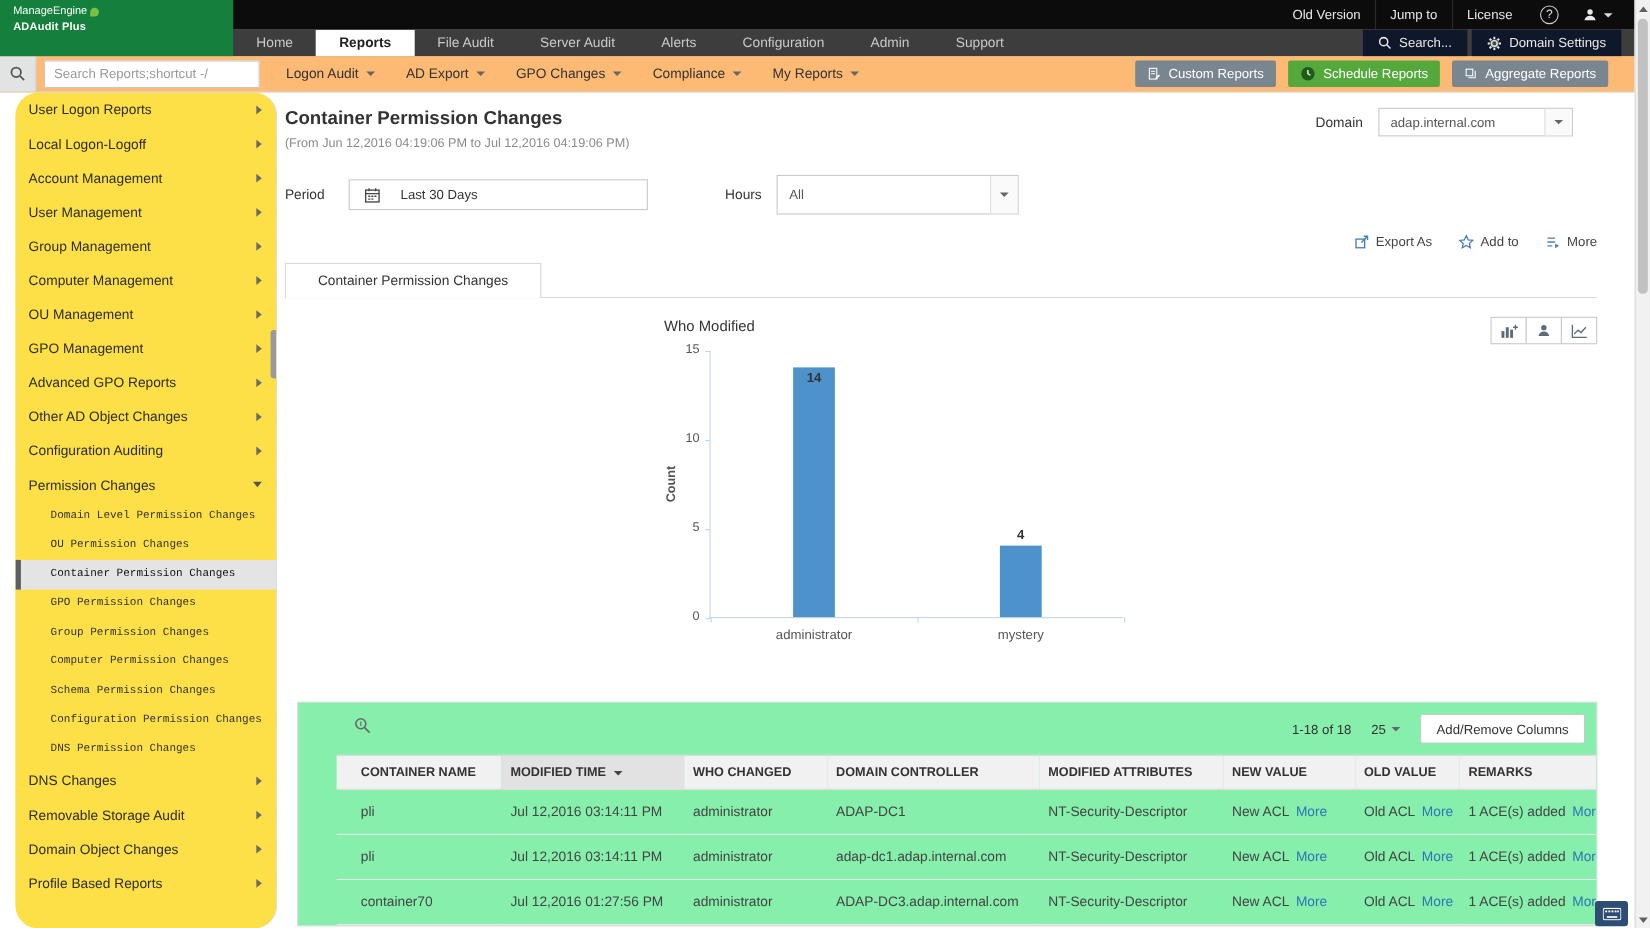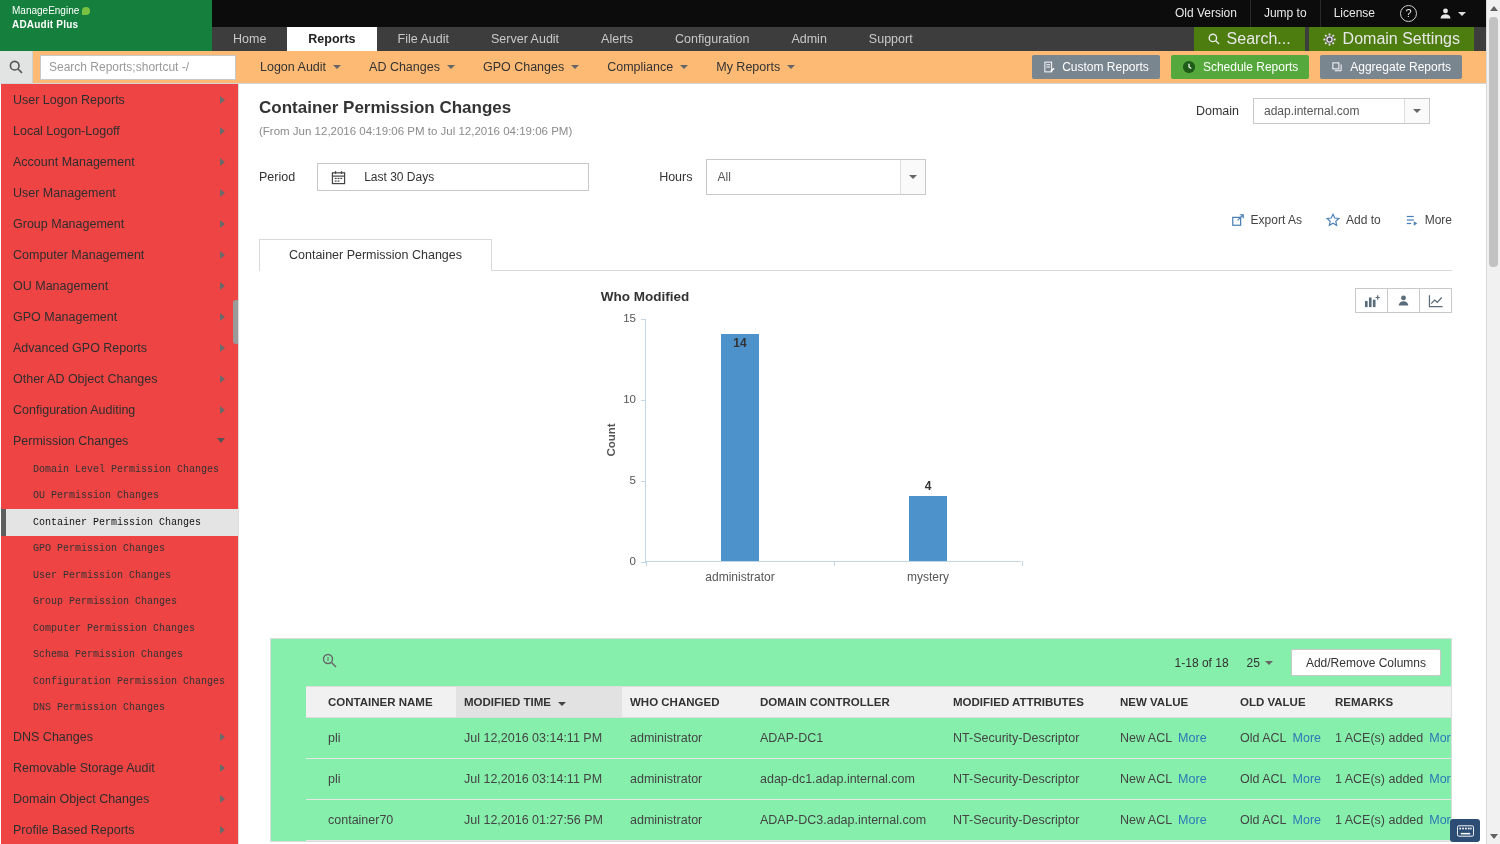--- a/index.html
+++ b/index.html
@@ -21,21 +21,21 @@
   .brand-top { color:#fff; font-size:10px; display:flex; align-items:center; gap:3px; }
   .brand-leaf { width:8px; height:8px; border-radius:50% 50% 50% 0; background:#7ac143; display:inline-block; }
   .brand-bottom { color:#fff; font-size:10px; font-weight:bold; margin-top:3px; letter-spacing:.2px; }
 
   
   .navbar { position:absolute; left:0; top:27px; width:1486px; height:24px; background:#3d3d3d;
             display:flex; align-items:stretch; padding-left:212px; z-index:9; }
   .nav-tab { color:#c9c9c9; font-size:12.5px; line-height:24px; padding:0 21px; cursor:pointer; white-space:nowrap; }
   .nav-tab.active { background:#ffffff; color:#222; font-weight:bold; }
   .nav-right { position:absolute; right:12px; top:0; height:24px; display:flex; }
-  .nav-btn { background:#4d7c0f; color:#e8e8e8; font-size:16px; display:flex; align-items:center; gap:7px;
+  .nav-btn { background:#0f172a; color:#e8e8e8; font-size:12px; display:flex; align-items:center; gap:7px;
              padding:0 14px; margin-left:4px; cursor:pointer; }
 
   
   .toolbar { position:absolute; left:0; top:51px; width:1486px; height:33px; background:#fdba74;
              border-bottom:1px solid #d6d6d6; display:flex; align-items:center; z-index:8; }
   .tb-searchicon { width:33px; height:32px; background:#e2e4e4; border-right:1px solid #d2d2d2;
                    display:flex; align-items:center; justify-content:center; color:#555; cursor:pointer; }
   .tb-input { width:196px; height:25px; border:1px solid #c8c8c8; background:#fff; margin-left:7px;
               font-size:12px; padding:0 8px; color:#333; font-family:"Liberation Sans", sans-serif; }
   .tb-input::placeholder { color:#999; }
@@ -50,22 +50,22 @@
   
   .caret { display:inline-block; width:0; height:0; border-left:4px solid transparent;
            border-right:4px solid transparent; border-top:4px solid #666; }
   .caret.white { border-top-color:#ddd; }
   .tri-right { display:inline-block; width:0; height:0; border-top:4px solid transparent;
                border-bottom:4px solid transparent; border-left:5px solid #6a6a6a; }
   .tri-down { display:inline-block; width:0; height:0; border-left:4px solid transparent;
               border-right:4px solid transparent; border-top:5px solid #555; }
 
   
-  .sidebar { position:absolute; left:1px; top:84px; width:238px; height:760px; background:#ef4444;
-             border-right:1px solid #dcdcdc; overflow:hidden; z-index:5; }
+  .sidebar { position:absolute; left:14px; top:84px; width:238px; height:760px; background:#fde047;
+             border-right:1px solid #dcdcdc; overflow:hidden; z-index:5;border-radius:21px; }
   .side-group { height:31px; display:flex; align-items:center; justify-content:space-between;
                 padding:0 13px 0 12px; font-size:12.5px; color:#2e2e2e; cursor:pointer; }
   .side-child { height:26.5px; display:flex; align-items:center; padding-left:32px;
                 font-size:10px; color:#333; cursor:pointer;font-family:Liberation Mono, monospace; }
   .side-child.selected { background:#e4e4e4; border-left:5px solid #5e5e5e; padding-left:27px; color:#111; }
   .side-handle { position:absolute; right:0; top:216px; width:5px; height:44px; background:#9a9a9a;
                  border-radius:3px 0 0 3px; cursor:pointer; }
 
   
   .main { position:absolute; left:238px; top:84px; width:1248px; height:760px; background:#fff; overflow:hidden; }
@@ -96,21 +96,21 @@
   .tabstrip { margin:12px 34px 0 21px; border-bottom:1px solid #d9d9d9; height:31px; position:relative; }
   .tab { position:absolute; left:0; bottom:-1px; height:32px; background:#fff;
          border:1px solid #d9d9d9; border-bottom:none; line-height:31px; padding:0 29px;
          font-size:12.5px; color:#333; cursor:pointer; }
 
   
   .chart-area { position:relative; height:349px; }
   .chart-icons { position:absolute; right:34px; top:17px; display:flex; }
   .chart-icon-btn { width:33px; height:25px; border:1px solid #c9c9c9; margin-left:-1px; background:#fff;
                     display:flex; align-items:center; justify-content:center; cursor:pointer; }
-  .chart-title { text-align:center; font-weight:bold; font-size:13.5px; color:#333; padding-top:18px; width:814px; }
+  .chart-title { text-align:center; font-weight:normal; font-size:13.5px; color:#333; padding-top:18px; width:814px; }
   .plot { position:absolute; left:407px; top:48px; width:376px; height:243px;
           border-left:1px solid #c3d6e6; border-bottom:1px solid #c3d6e6; }
   .ylabel { position:absolute; left:-52px; top:50%; transform:translateY(-50%) rotate(-90deg);
             font-size:11.5px; font-weight:bold; color:#555; }
   .ytick-label { position:absolute; left:-38px; width:28px; text-align:right; font-size:11.5px; color:#555; }
   .ytick-mark { position:absolute; left:-5px; width:5px; height:1px; background:#c3d6e6; }
   .xtick-mark { position:absolute; top:100%; width:1px; height:5px; background:#c3d6e6; }
   .bar { position:absolute; bottom:0; width:38px; cursor:pointer; }
   .bar-val { position:absolute; width:38px; text-align:center; font-size:12px; font-weight:bold; color:#333; }
   .bar-cat { position:absolute; top:100%; margin-top:9px; width:160px; text-align:center;
@@ -214,21 +214,21 @@
           <line x1="8.4" y1="8.4" x2="12" y2="12"></line>
         </svg>
     </div>
     <input class="tb-input" placeholder="Search Reports;shortcut -/" style="">
     <div class="tb-menus">
         <div class="tb-menu">
           <span>Logon Audit</span>
           <i class="caret"></i>
         </div>
         <div class="tb-menu">
-          <span>AD Changes</span>
+          <span>AD Export</span>
           <i class="caret"></i>
         </div>
         <div class="tb-menu">
           <span>GPO Changes</span>
           <i class="caret"></i>
         </div>
         <div class="tb-menu">
           <span>Compliance</span>
           <i class="caret"></i>
         </div>
@@ -318,23 +318,20 @@
           <span class="side-label">Domain Level Permission Changes</span>
         </div>
         <div class="side-child">
           <span class="side-label">OU Permission Changes</span>
         </div>
         <div class="side-child selected">
           <span class="side-label">Container Permission Changes</span>
         </div>
         <div class="side-child">
           <span class="side-label">GPO Permission Changes</span>
-        </div>
-        <div class="side-child">
-          <span class="side-label">User Permission Changes</span>
         </div>
         <div class="side-child">
           <span class="side-label">Group Permission Changes</span>
         </div>
         <div class="side-child">
           <span class="side-label">Computer Permission Changes</span>
         </div>
         <div class="side-child">
           <span class="side-label">Schema Permission Changes</span>
         </div>

